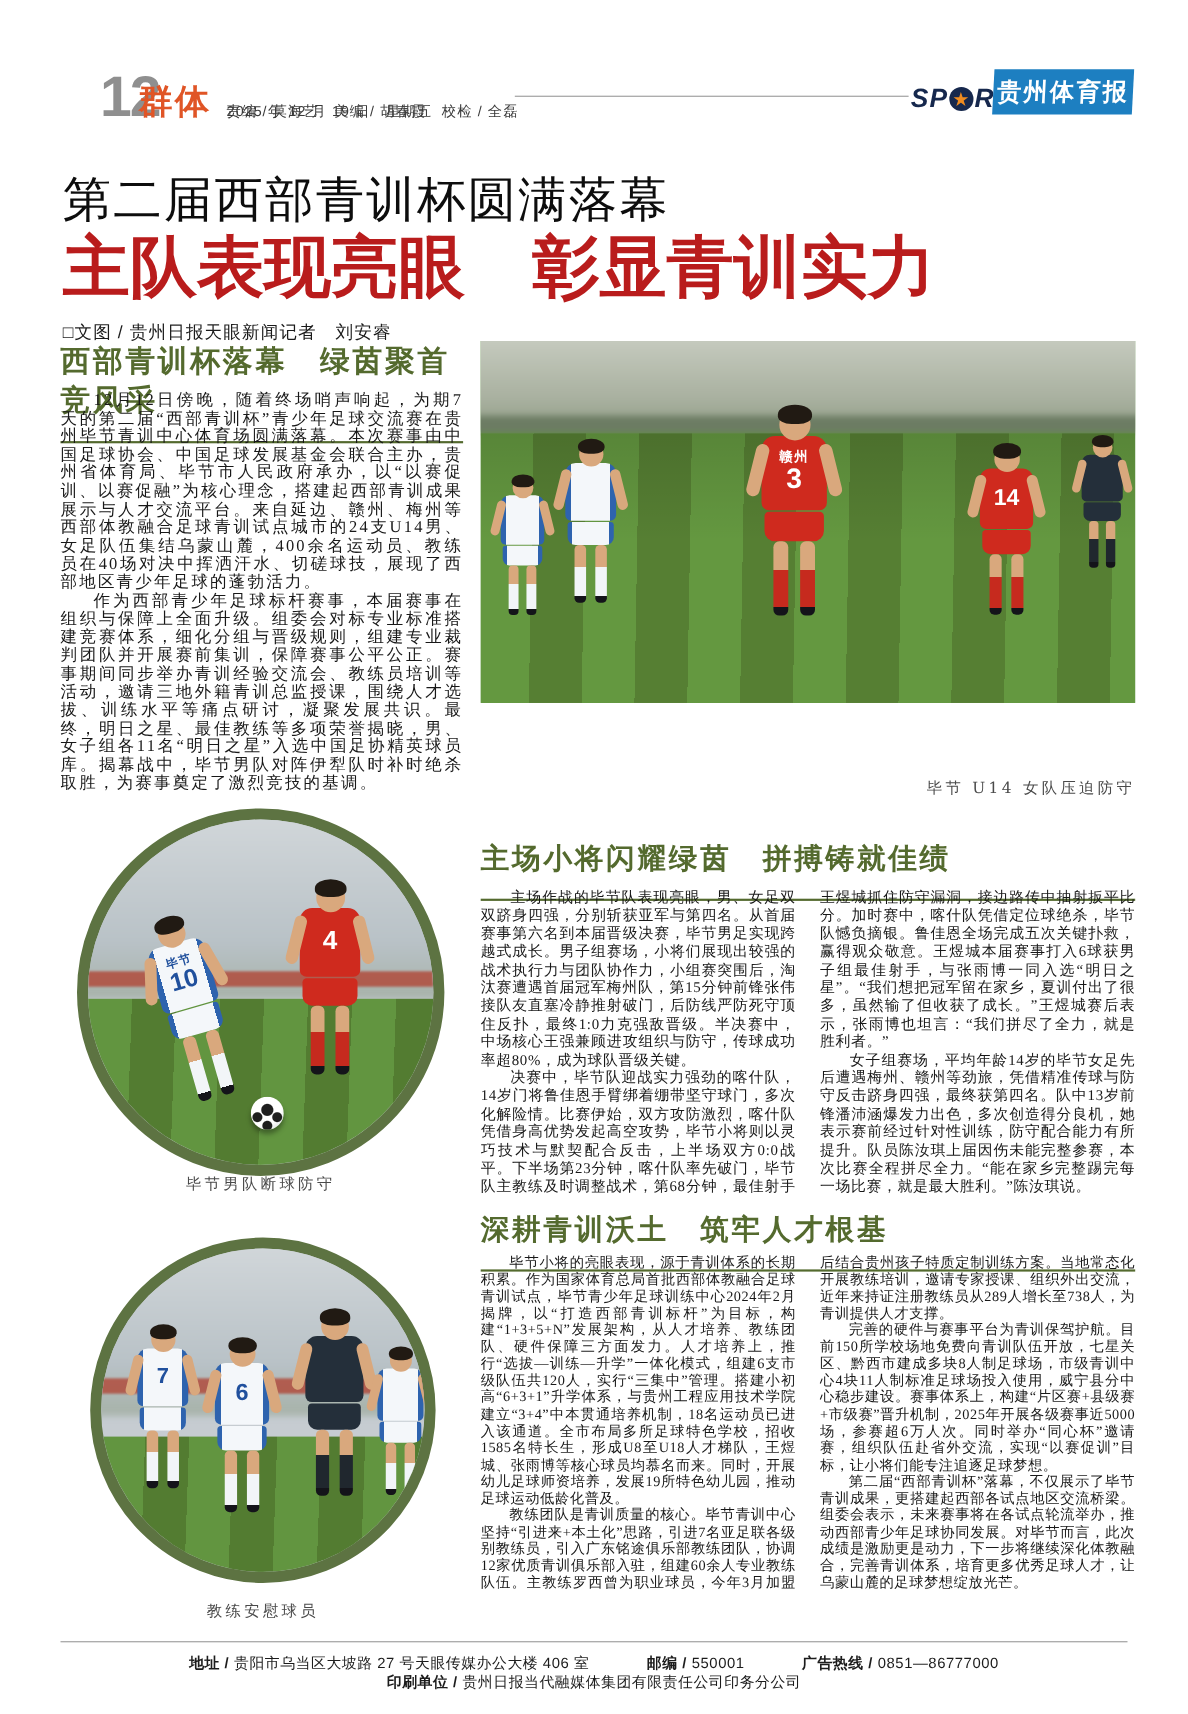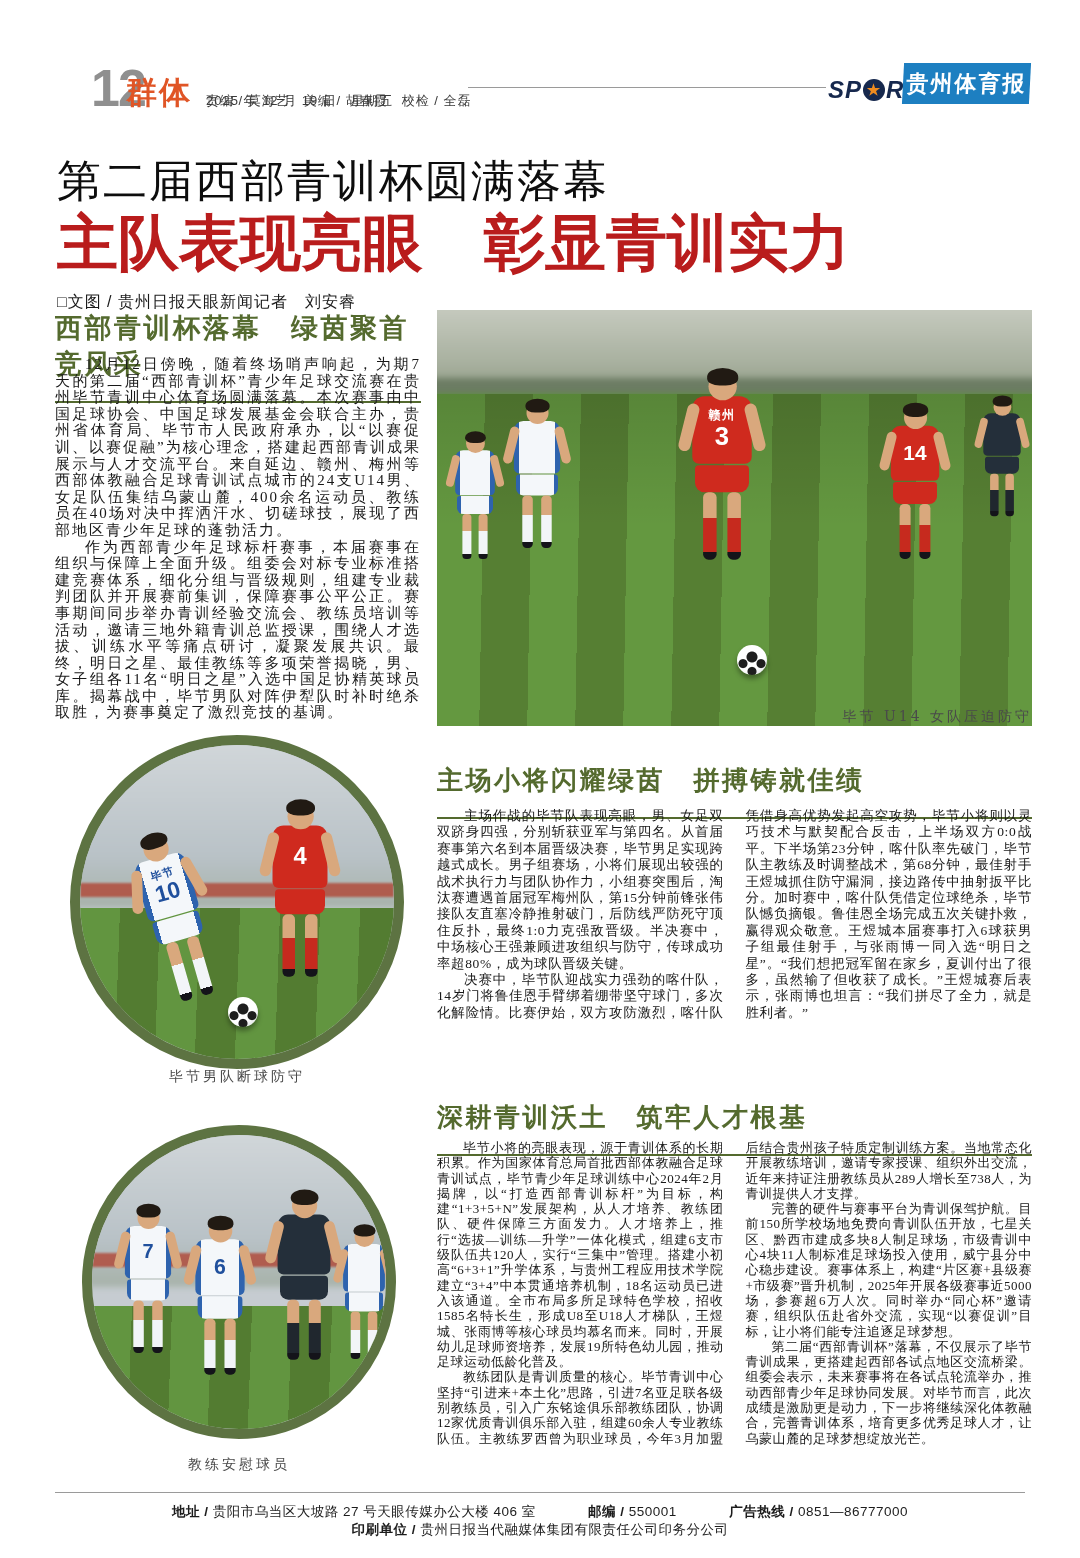--- a/index.html
+++ b/index.html
@@ -28,21 +28,21 @@
   .sec3-head{left:437px;top:1100px;width:595px;font-size:26px;}
 
   
   .bodytext{font-family:"Liberation Serif","DejaVu Serif",serif;text-align:justify;color:#181818;}
   .bodytext p{margin:0;text-indent:2em;}
   .sec1-body{left:55px;top:356px;width:366px;height:376px;font-size:15px;line-height:16.6px;letter-spacing:2px;overflow:hidden;}
   .sec2-body{left:437px;top:808px;width:595px;height:288px;font-size:13.5px;line-height:16.4px;letter-spacing:0.6px;column-count:2;column-gap:22px;overflow:hidden;}
   .sec3-body{left:437px;top:1140px;width:595px;height:348px;font-size:13px;line-height:15.3px;letter-spacing:0.5px;column-count:2;column-gap:22px;overflow:hidden;}
 
   
-  .photo-main{left:437px;top:310px;width:595px;height:416px;overflow:hidden;background:#5d9140;}
+  .photo-main{left:437px;top:310px;width:595px;height:329px;overflow:hidden;background:#5d9140;}
   .photo-main .far{position:absolute;left:-10px;right:-10px;top:-8px;height:92px;
      background:linear-gradient(#c9cdc2,#a9b1a0 65%,#8f9c85);filter:blur(3px);}
   .photo-main .far::after{content:"";position:absolute;left:0;right:0;bottom:0;height:16px;background:#6c7c63;}
   .photo-main .grass{position:absolute;left:0;right:0;top:84px;bottom:0;
      background:repeating-linear-gradient(91deg,#649840 0 48px,#567f33 48px 96px);}
   .photo-main .grass::after{content:"";position:absolute;inset:0;background:linear-gradient(rgba(0,0,0,.12),rgba(0,0,0,0) 40%);}
   .caption{font-family:"DejaVu Serif",serif;font-size:14px;color:#4a4a4a;letter-spacing:3px;}
   .cap-main{left:437px;top:708px;width:595px;text-align:right;}
 
   .circle{border-radius:50%;border:10px solid #5d7342;overflow:hidden;box-sizing:border-box;background:#c6ccd1;}
@@ -172,20 +172,21 @@
       </div>
   </div>
   <div class="ball" style="left:300px;top:335px;"></div>
 </div>
 <div class="abs caption cap-main">毕节 U14 女队压迫防守</div>
 
 <h2 class="abs sec-head sec2-head" style="margin:0;">主场小将闪耀绿茵　拼搏铸就佳绩</h2>
 <div class="abs bodytext sec2-body">
   <p>主场作战的毕节队表现亮眼，男、女足双双跻身四强，分别斩获亚军与第四名。从首届赛事第六名到本届晋级决赛，毕节男足实现跨越式成长。男子组赛场，小将们展现出较强的战术执行力与团队协作力，小组赛突围后，淘汰赛遭遇首届冠军梅州队，第15分钟前锋张伟接队友直塞冷静推射破门，后防线严防死守顶住反扑，最终1:0力克强敌晋级。半决赛中，中场核心王强兼顾进攻组织与防守，传球成功率超80%，成为球队晋级关键。</p>
   <p>决赛中，毕节队迎战实力强劲的喀什队，14岁门将鲁佳恩手臂绑着绷带坚守球门，多次化解险情。比赛伊始，双方攻防激烈，喀什队凭借身高优势发起高空攻势，毕节小将则以灵巧技术与默契配合反击，上半场双方0:0战平。下半场第23分钟，喀什队率先破门，毕节队主教练及时调整战术，第68分钟，最佳射手王煜城抓住防守漏洞，接边路传中抽射扳平比分。加时赛中，喀什队凭借定位球绝杀，毕节队憾负摘银。鲁佳恩全场完成五次关键扑救，赢得观众敬意。王煜城本届赛事打入6球获男子组最佳射手，与张雨博一同入选“明日之星”。“我们想把冠军留在家乡，夏训付出了很多，虽然输了但收获了成长。”王煜城赛后表示，张雨博也坦言：“我们拼尽了全力，就是胜利者。”</p>
+  <p>女子组赛场，平均年龄14岁的毕节女足先后遭遇梅州、赣州等劲旅，凭借精准传球与防守反击跻身四强，最终获第四名。队中13岁前锋潘沛涵爆发力出色，多次创造得分良机，她表示赛前经过针对性训练，防守配合能力有所提升。队员陈汝琪上届因伤未能完整参赛，本次比赛全程拼尽全力。“能在家乡完整踢完每一场比赛，就是最大胜利。”陈汝琪说。</p>
 </div>
 
 <div class="abs circle circle1">
   <div class="stands"></div>
   <div class="banner" style="top:44%;"></div>
   <div class="grass"></div>
   <div class="fig kit-white" style="left:42px;top:92px;transform:scale(1.2) rotate(-16deg);">
     <div class="head"></div>
     <div class="torso">
         <span class="chest">毕节</span>

